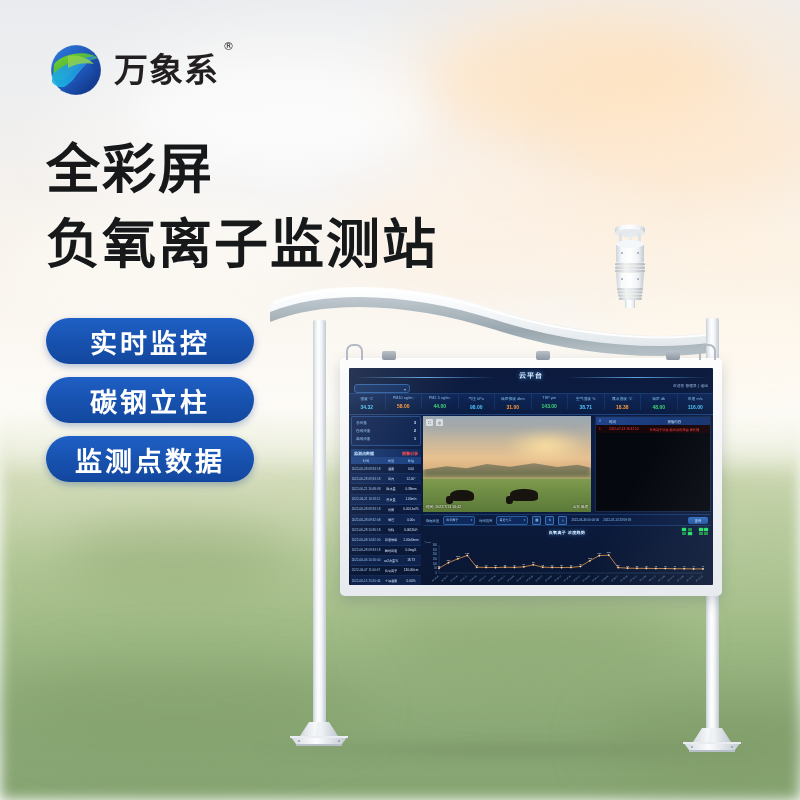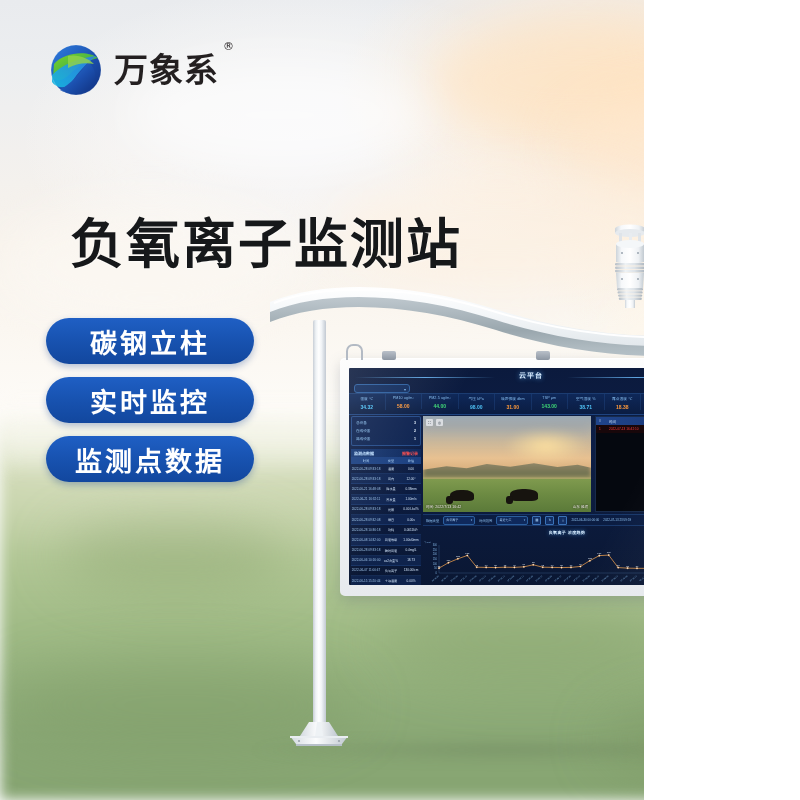--- a/index.html
+++ b/index.html
@@ -2,21 +2,21 @@
 <html lang="zh-CN"><head>
 <meta charset="utf-8">
 <title>全彩屏负氧离子监测站</title>
 <style>
   html,body{margin:0;padding:0;}
   body{
     width:800px;height:800px;overflow:hidden;
     font-family:"Liberation Sans","DejaVu Sans",sans-serif;
     background:#fff;
   }
-  #stage{position:relative;width:644px;height:800px;overflow:hidden;background:#fff;}
+  #stage{position:relative;width:800px;height:800px;overflow:hidden;background:#fff;}
 
   
   .bg-sky{
     position:absolute;left:0;top:0;width:800px;height:470px;
     background:
       radial-gradient(ellipse 420px 230px at 640px 90px, rgba(255,228,196,.85) 0%, rgba(255,236,214,.45) 45%, rgba(255,255,255,0) 72%),
       radial-gradient(ellipse 360px 200px at 300px 140px, rgba(246,246,248,.95) 0%, rgba(250,249,248,.5) 50%, rgba(255,255,255,0) 78%),
       radial-gradient(ellipse 300px 160px at 740px 250px, rgba(255,242,224,.8) 0%, rgba(255,255,255,0) 70%),
       linear-gradient(180deg,#e9ebee 0%,#eceef0 14%,#f2f0ee 32%,#f8f3ec 52%,#fbf7f1 70%,#fdfbf7 86%,#fdfdfa 100%);
   }
@@ -72,21 +72,21 @@
 
   
   .headline{
     position:absolute;left:46px;
     font-family:"DejaVu Sans","Liberation Sans",sans-serif;
     font-weight:800;color:#16181a;letter-spacing:2px;
     text-shadow:0 1px 2px rgba(255,255,255,.65);
     white-space:nowrap;
   }
   #h1{top:125px;font-size:54px;}
-  #h2{top:200px;font-size:54px;margin-left:24px;}
+  #h2{top:200px;font-size:54px;}
 
   
   .pills{position:absolute;left:46px;top:318px;display:flex;flex-direction:column;gap:13px;}
   .pill{
     width:208px;height:46px;border-radius:23px;
     background:linear-gradient(180deg,#1f5fc4 0%,#1751ae 55%,#12479e 100%);
     box-shadow:0 3px 7px rgba(18,60,140,.3);
     display:flex;align-items:center;justify-content:center;
     color:#fff;font-size:27px;font-weight:700;letter-spacing:3px;
     font-family:"DejaVu Sans","Liberation Sans",sans-serif;
@@ -366,25 +366,26 @@
         <path d="M20,14 C30,12 40,16 46,22 C36,20 28,22 20,26 Z" fill="#8fd14a" opacity=".85"></path>
         <ellipse cx="28" cy="28" rx="25" ry="25" fill="none" stroke="rgba(255,255,255,.18)" stroke-width="1"></ellipse>
       </svg>
     </div>
     <div class="logo-text">
       <span>万象系</span>
       <span class="logo-reg">®</span>
     </div>
   </div>
 
+  <div id="h1" class="headline">全彩屏</div>
   <div id="h2" class="headline">负氧离子监测站</div>
 
   <div class="pills">
+    <div class="pill">实时监控</div>
     <div class="pill">碳钢立柱</div>
-    <div class="pill">实时监控</div>
     <div class="pill">监测点数据</div>
   </div>
 
   <div class="canopy">
     <svg viewBox="0 0 450 74" width="450" height="74">
       <defs>
         <linearGradient id="canTop" x1="0" y1="0" x2="0" y2="1">
           <stop offset="0%" stop-color="#ffffff"></stop>
             <stop offset="45%" stop-color="#f4f7f9"></stop>
             <stop offset="100%" stop-color="#e3e8ec"></stop>

